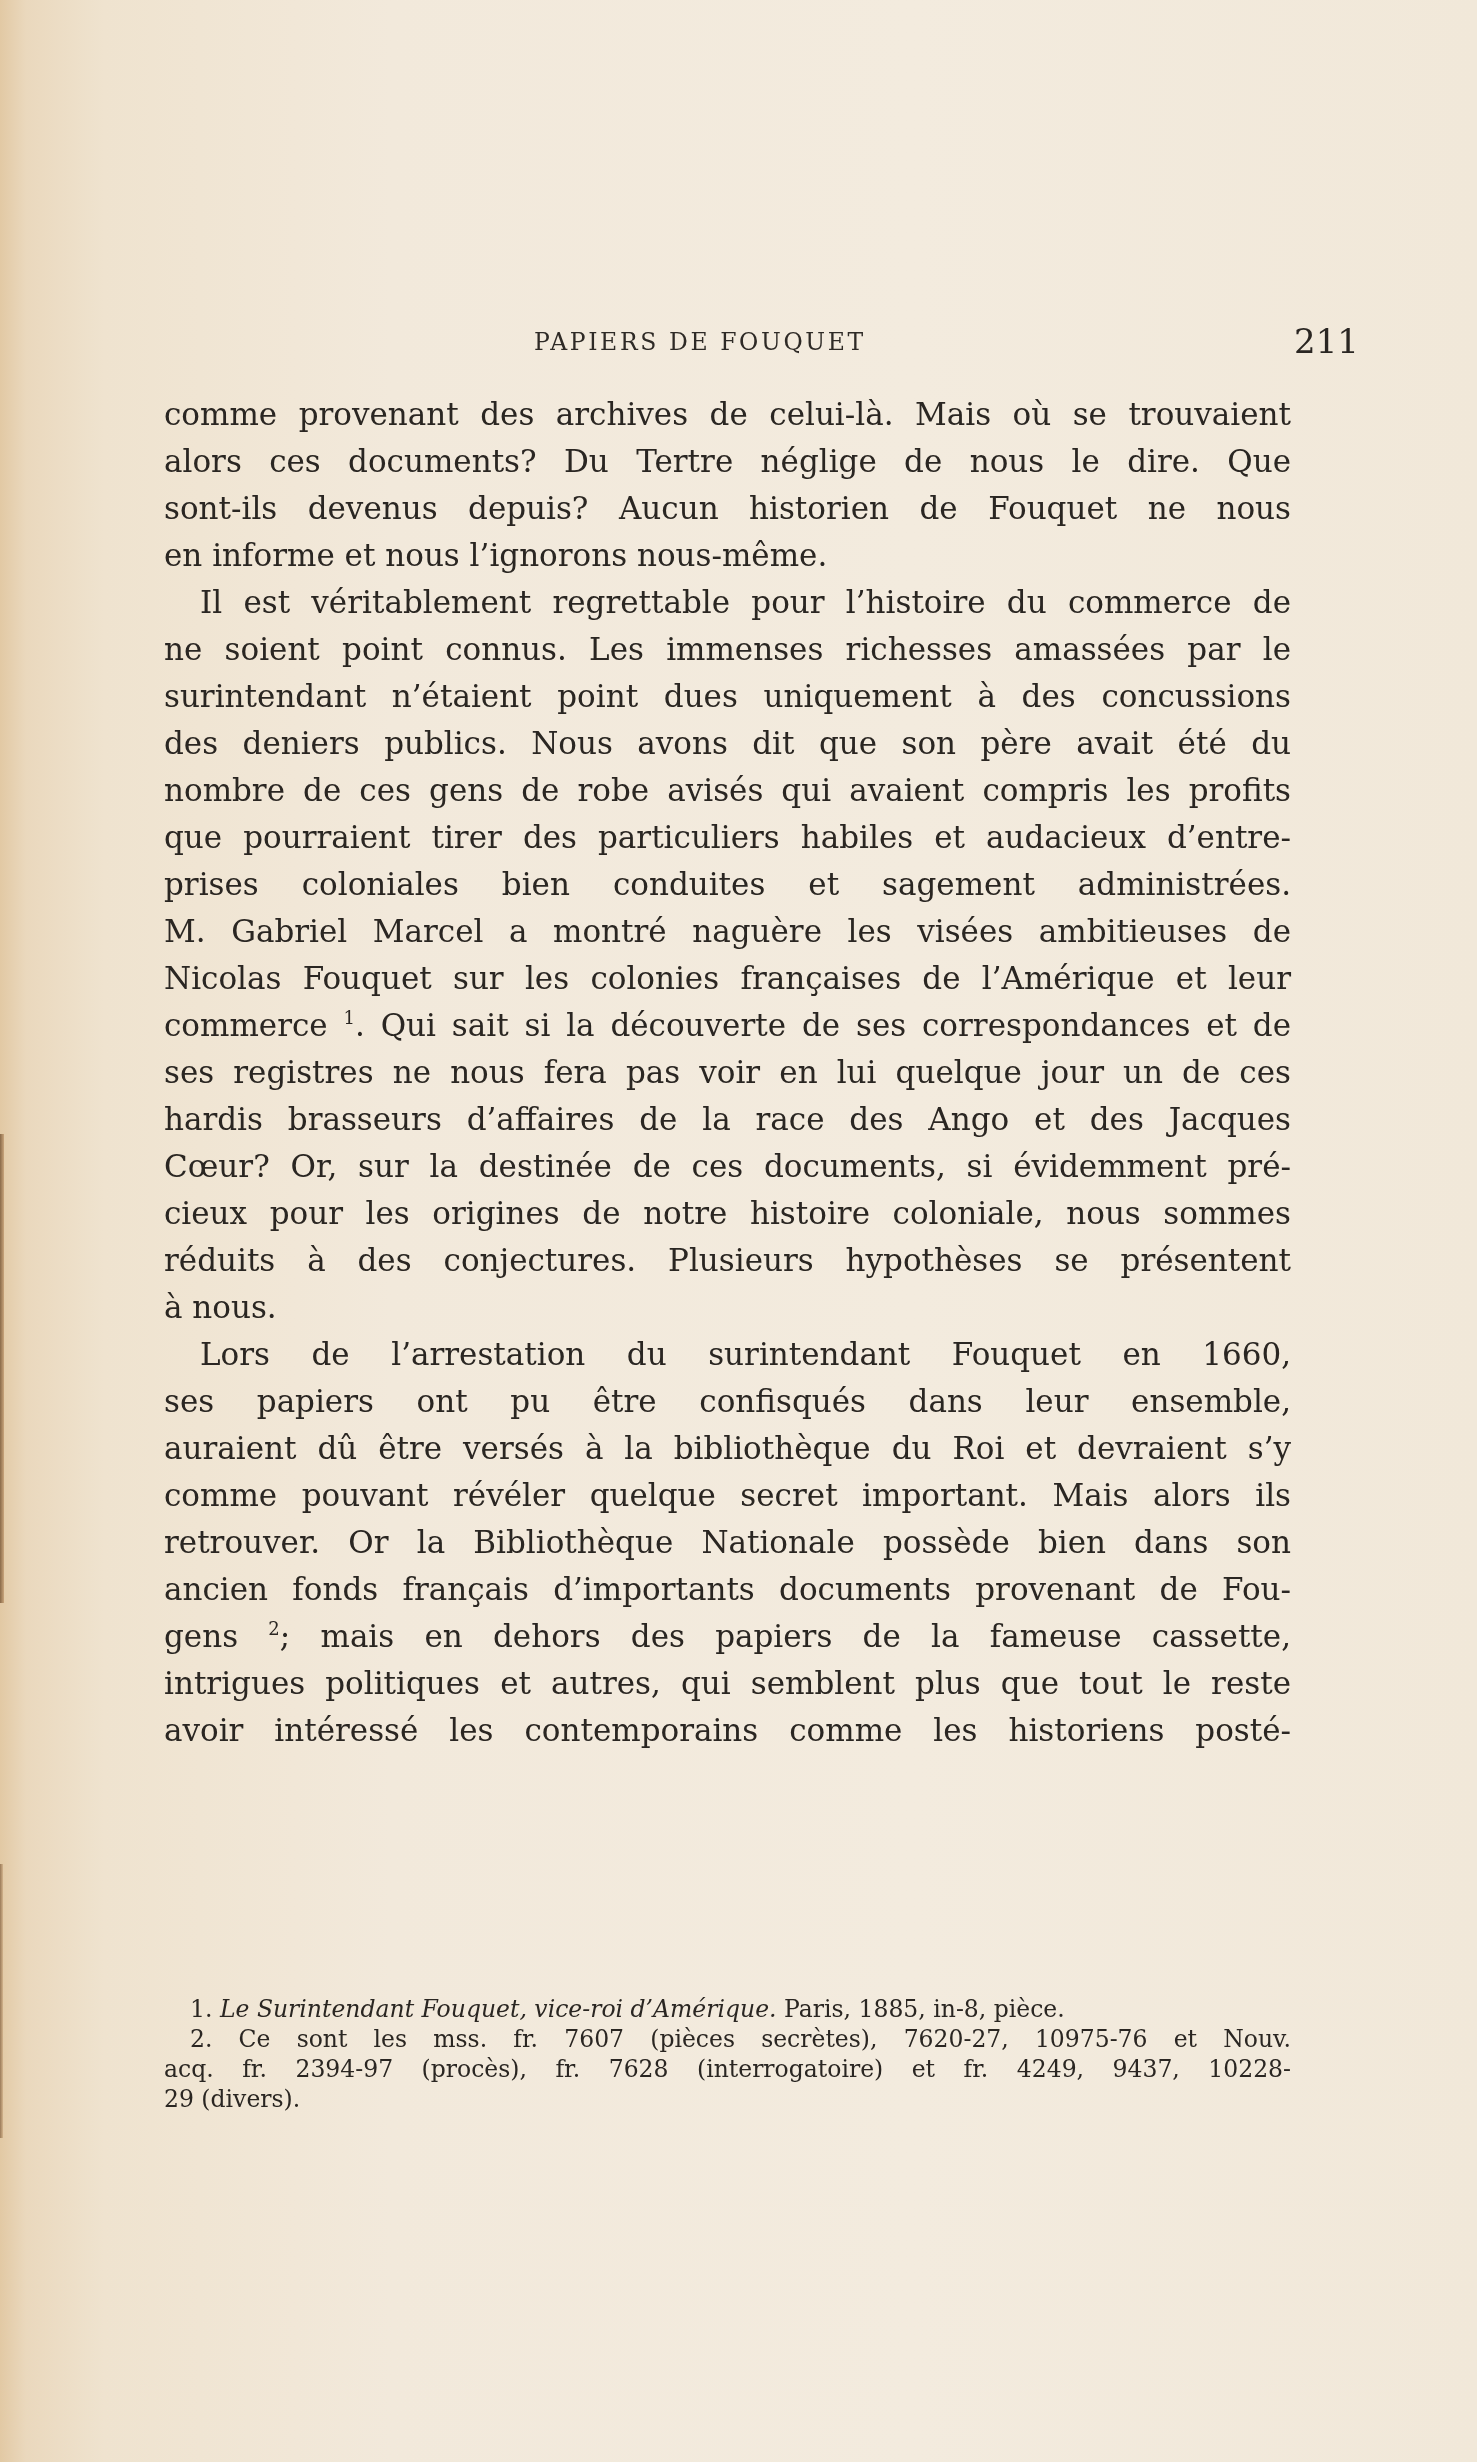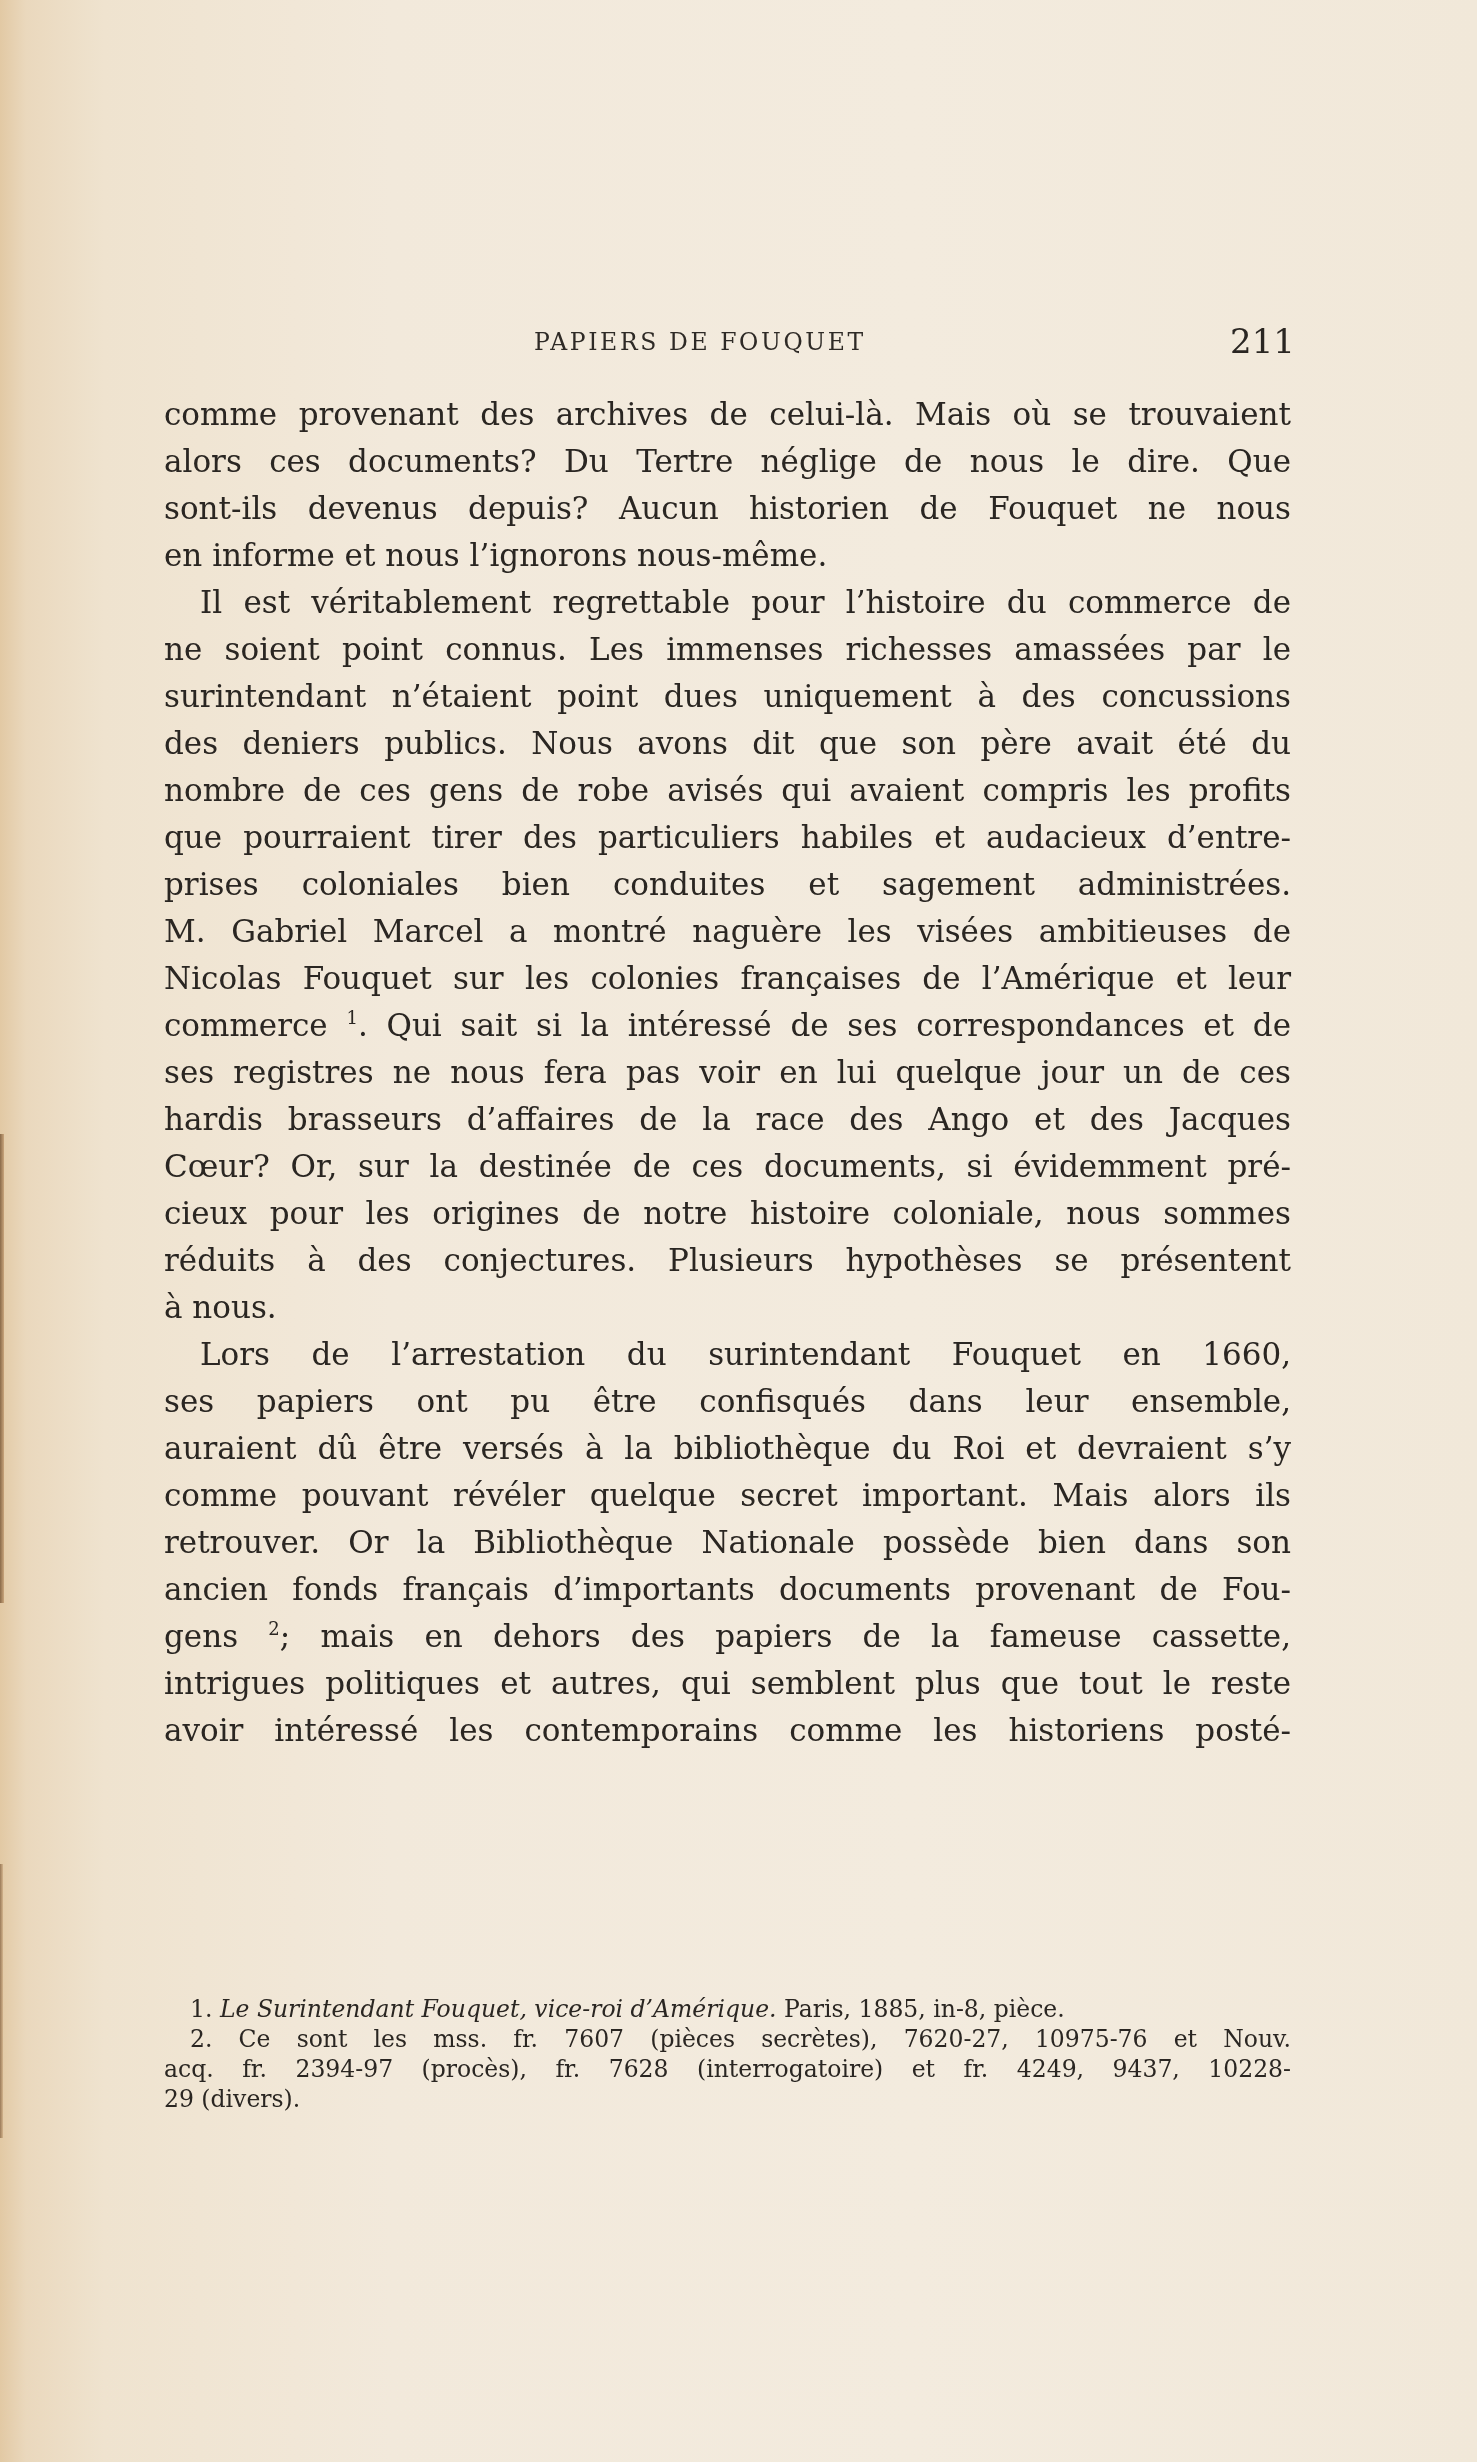--- a/index.html
+++ b/index.html
@@ -21,21 +21,21 @@
     background: linear-gradient(to right, #9a7a58, #d3b48d);
   }
   .header {
     position: absolute; top: 321px; left: 0; width: 1337px; height: 46px;
   }
   .running-title {
     position: absolute; left: 534px; top: 6.5px;
     font-size: 23.5px; letter-spacing: 2.6px; color: #2e2a26;
   }
   .page-number {
-    position: absolute; left: 1230px; top: 0px;
+    position: absolute; left: 1294px; top: 0px;
     font-size: 34px; color: #2a2622;
   }
   .body-text {
     position: absolute; left: 164px; top: 391px; width: 1127px;
   }
   .line {
     display: block;
     height: 47px;
     line-height: 47px;
     font-size: 31px;
@@ -80,21 +80,21 @@
   <span class="line last">en informe et nous l’ignorons nous-même.</span>
   <span class="line indent">Il est véritablement regrettable pour l’histoire du commerce de</span>
   <span class="line">ne soient point connus. Les immenses richesses amassées par le</span>
   <span class="line">surintendant n’étaient point dues uniquement à des concussions</span>
   <span class="line">des deniers publics. Nous avons dit que son père avait été du</span>
   <span class="line">nombre de ces gens de robe avisés qui avaient compris les profits</span>
   <span class="line">que pourraient tirer des particuliers habiles et audacieux d’entre-</span>
   <span class="line">prises coloniales bien conduites et sagement administrées.</span>
   <span class="line">M. Gabriel Marcel a montré naguère les visées ambitieuses de</span>
   <span class="line">Nicolas Fouquet sur les colonies françaises de l’Amérique et leur</span>
-  <span class="line"><span>commerce </span><sup class="fn">1</sup><span>. Qui sait si la intéressé de ses correspondances et de</span></span>
+  <span class="line"><span>commerce </span><sup class="fn">1</sup><span>. Qui sait si la découverte de ses correspondances et de</span></span>
   <span class="line">ses registres ne nous fera pas voir en lui quelque jour un de ces</span>
   <span class="line">hardis brasseurs d’affaires de la race des Ango et des Jacques</span>
   <span class="line">Cœur? Or, sur la destinée de ces documents, si évidemment pré-</span>
   <span class="line">cieux pour les origines de notre histoire coloniale, nous sommes</span>
   <span class="line">réduits à des conjectures. Plusieurs hypothèses se présentent</span>
   <span class="line last">à nous.</span>
   <span class="line indent">Lors de l’arrestation du surintendant Fouquet en 1660,</span>
   <span class="line">ses papiers ont pu être confisqués dans leur ensemble,</span>
   <span class="line">auraient dû être versés à la bibliothèque du Roi et devraient s’y</span>
   <span class="line">comme pouvant révéler quelque secret important. Mais alors ils</span>

